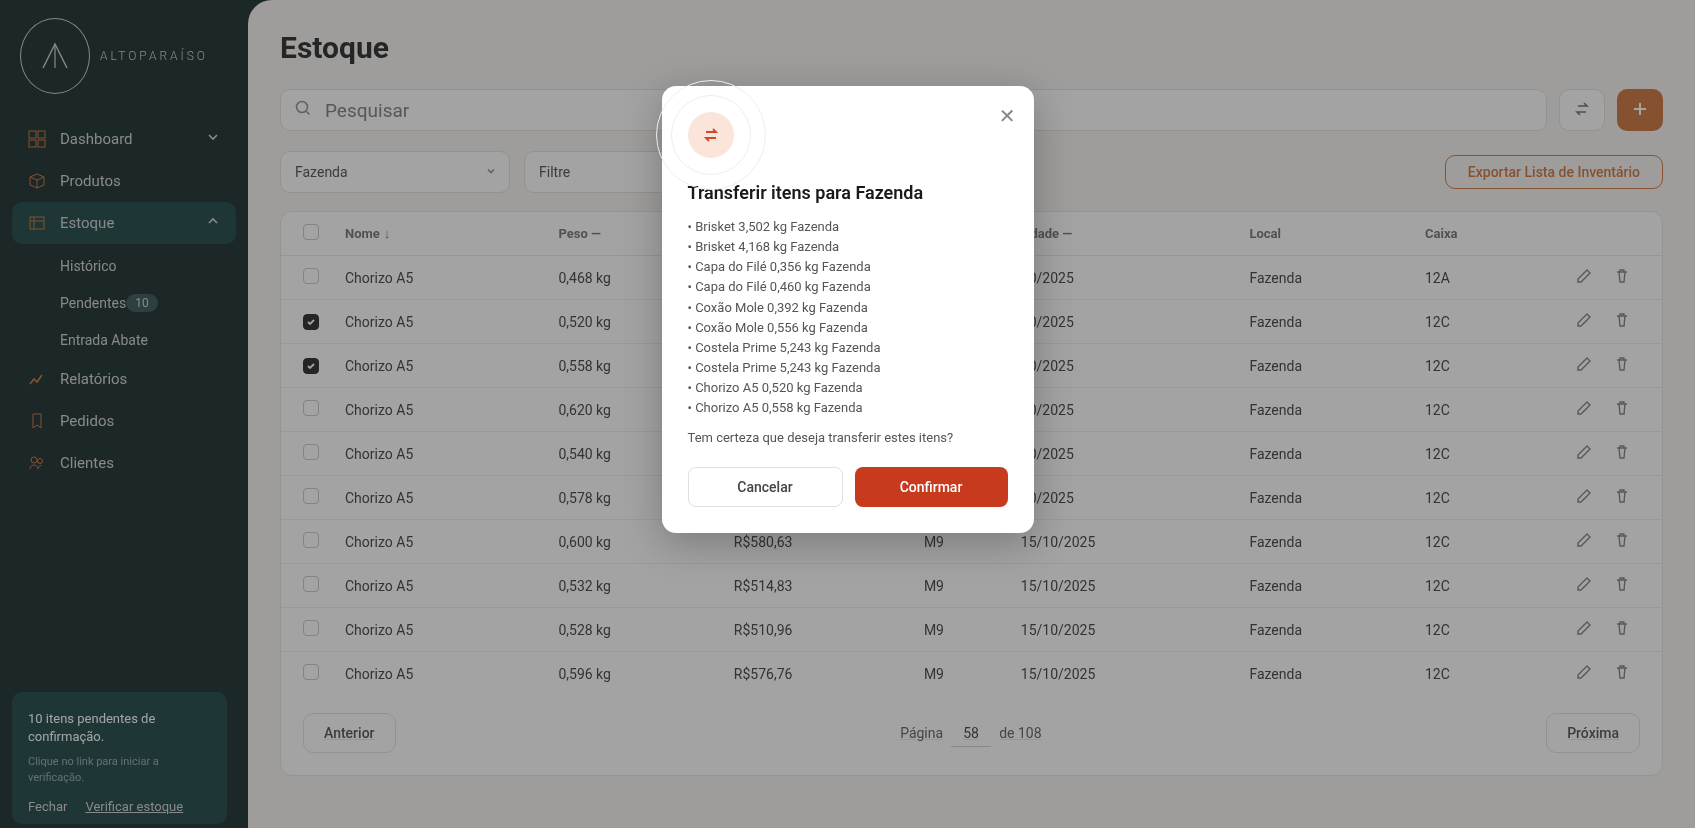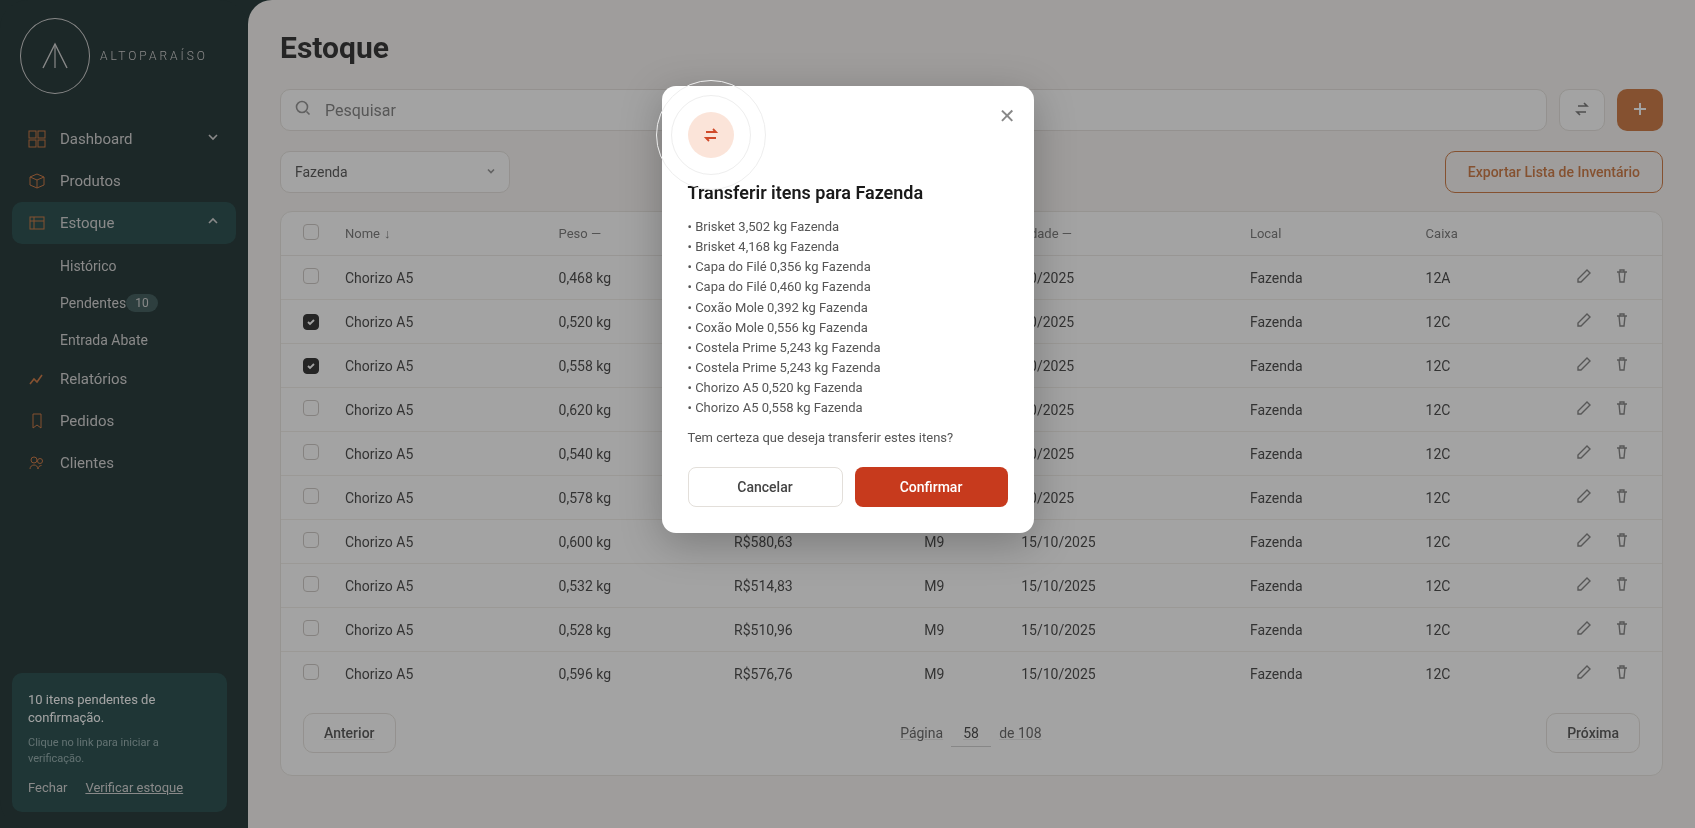--- a/index.html
+++ b/index.html
@@ -14,48 +14,48 @@
 .nav-item { display: flex; align-items: center; padding: 12px 16px; border-radius: 10px; color: #cfcfcf; font-size: 15px; cursor: pointer; justify-content: space-between; }
 .nav-item-left { display: flex; align-items: center; gap: 14px; }
 .nav-item.active { background: #0f3a3a; }
 .nav-item .icon { width: 18px; height: 18px; display: inline-flex; align-items: center; justify-content: center; }
 .nav-sub { padding-left: 48px; margin-top: 4px; }
 .nav-sub-item { display: flex; align-items: center; justify-content: flex-start; padding: 10px 14px 10px 0; color: #cfcfcf; font-size: 14px; cursor: pointer; }
 .badge { background: #2a4a4a; color: #cfcfcf; border-radius: 12px; padding: 2px 9px; font-size: 12px; }
 .chevron { width: 14px; height: 14px; }
 
 
-.toast { position: absolute; left: 12px; bottom: 16px; width: 215px; background: #0f3a3a; border-radius: 10px; padding: 18px 16px 17px; }
+.toast { position: absolute; left: 12px; bottom: 4px; width: 215px; background: #0f3a3a; border-radius: 10px; padding: 18px 16px 10px; }
 .toast-title { color: #fff; font-size: 13px; line-height: 1.4; margin-bottom: 8px; }
 .toast-sub { color: #8aa5a5; font-size: 11px; line-height: 1.4; margin-bottom: 14px; }
 .toast-actions { display: flex; gap: 18px; }
 .toast-btn { color: #cfcfcf; font-size: 13px; background: none; border: none; cursor: pointer; }
 .toast-link { color: #cfcfcf; font-size: 13px; text-decoration: underline; cursor: pointer; }
 
 
 .main { position: absolute; left: 248px; top: 0; right: 0; bottom: 0; background: #f7f5f3; border-top-left-radius: 24px; padding: 30px 32px 20px; }
 .page-title { font-size: 30px; font-weight: 700; color: #1a1a1a; margin-bottom: 24px; }
 
 .toolbar { display: flex; align-items: center; gap: 12px; margin-bottom: 20px; }
 .search { flex: 1; position: relative; }
-.search input { width: 100%; height: 42px; border: 1px solid #e3dfda; border-radius: 10px; padding: 0 14px 0 44px; font-size: 16px; background: #fff; color: #555; }
+.search input { width: 100%; height: 42px; border: 1px solid #e3dfda; border-radius: 10px; padding: 0 14px 0 44px; font-size: 19px; background: #fff; color: #555; }
 .search-icon { position: absolute; left: 14px; top: 50%; transform: translateY(-50%); color: #888; }
 .icon-btn { width: 46px; height: 42px; border: 1px solid #e3dfda; border-radius: 10px; background: #fff; display: flex; align-items: center; justify-content: center; cursor: pointer; color: #555; }
 .add-btn { background: #c96b2f; border: none; color: #fff; }
 
 .filters { display: flex; align-items: center; justify-content: space-between; margin-bottom: 18px; }
 .filters-left { display: flex; gap: 14px; }
 .select { height: 42px; border: 1px solid #e3dfda; border-radius: 10px; background: #fff; padding: 0 36px 0 14px; font-size: 14px; color: #444; position: relative; display: flex; align-items: center; min-width: 230px; cursor: pointer; }
 .select-caret { position: absolute; right: 12px; top: 50%; transform: translateY(-50%); color: #888; }
-.export-btn { height: 42px; border: 1px solid #c96b2f; color: #c96b2f; background: transparent; border-radius: 10px; padding: 0 22px; font-size: 14px; cursor: pointer; font-weight: 500; }
+.export-btn { height: 34px; border: 1px solid #c96b2f; color: #c96b2f; background: transparent; border-radius: 10px; padding: 0 22px; font-size: 14px; cursor: pointer; font-weight: 500; }
 
 
 .table-wrap { background: #fff; border: 1px solid #e8e4df; border-radius: 12px; }
 .table { width: 100%; border-collapse: collapse; }
-.table th { text-align: left; padding: 12px 10px; font-size: 13px; color: #6b6b6b; font-weight: 400; border-bottom: 1px solid #ece8e3; }
+.table th { text-align: left; padding: 12px 10px; font-size: 13px; color: #6b6b6b; font-weight: 700; border-bottom: 1px solid #ece8e3; }
 .table th:first-child, .table td:first-child { padding-left: 22px; width: 54px; }
 .table td { padding: 12px 10px; font-size: 14px; color: #333; border-bottom: 1px solid #f0ede8; }
 .table tr:last-child td { border-bottom: none; }
 .sort-icon { margin-left: 4px; }
 .checkbox { width: 16px; height: 16px; border: 1.5px solid #c8c4bf; border-radius: 4px; display: inline-flex; align-items: center; justify-content: center; cursor: pointer; background: #fff; }
 .checkbox.checked { background: #1a1a1a; border-color: #1a1a1a; color: #fff; }
 .row-actions { display: flex; gap: 22px; justify-content: flex-end; padding-right: 22px; }
 .action-icon { color: #777; cursor: pointer; }
 .col-actions { width: 120px; }
 
@@ -219,20 +219,23 @@
     </button>
   </div>
 
   <div class="filters">
     <div class="filters-left">
       <div class="select">
         <span>Fazenda</span>
         <span class="select-caret"><svg width="12" height="12" viewBox="0 0 12 12">
               <path d="M3 4.5l3 3 3-3" stroke="#888" fill="none" stroke-width="1.6"></path>
             </svg></span>
+      </div>
+      <div class="select" style="min-width:250px">
+        <span>Filtre</span>
       </div>
     </div>
     <button class="export-btn">Exportar Lista de Inventário</button>
   </div>
 
   <div class="table-wrap">
     <table class="table">
       <thead>
         <tr>
           <th><span class="checkbox"></span></th>

